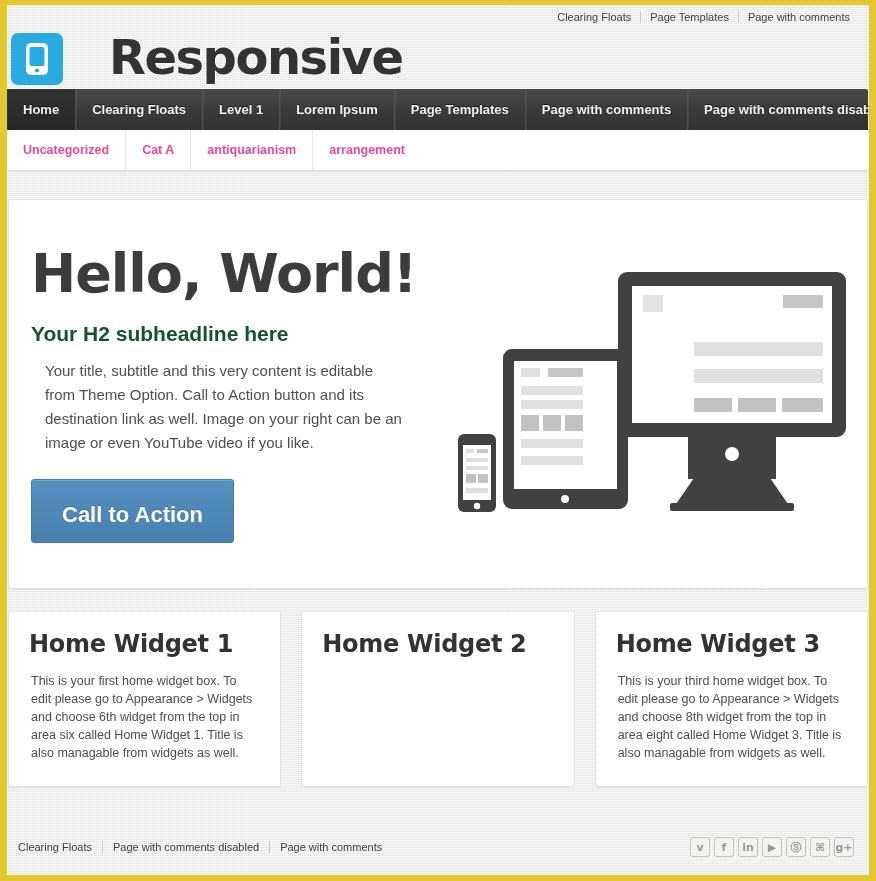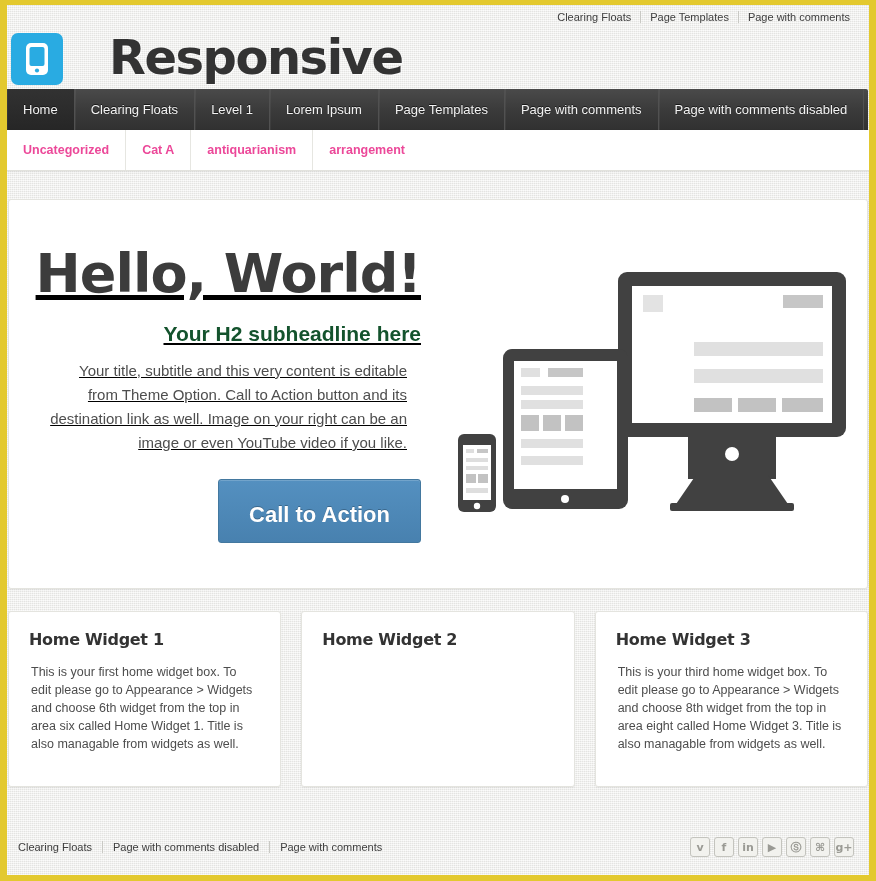--- a/index.html
+++ b/index.html
@@ -92,21 +92,21 @@
     background: linear-gradient(to bottom, #4a4a4a 0%, #3b3b3b 50%, #313131 100%);
     display: flex;
     align-items: stretch;
     border-radius: 2px 2px 0 0;
   }
   .mainnav a {
     display: flex;
     align-items: center;
     padding: 0 16px;
     font-size: 13px;
-    font-weight: normal;
+    font-weight: bold;
     color: #f2f2f2;
     text-decoration: none;
     border-right: 1px solid #515151;
     box-shadow: inset 1px 0 0 rgba(255,255,255,.05);
     white-space: nowrap;
     text-shadow: 0 -1px 0 rgba(0,0,0,.6);
   }
   .mainnav a.active {
     background: linear-gradient(to bottom, #323232 0%, #262626 100%);
   }
@@ -143,24 +143,23 @@
     border-radius: 3px;
     box-shadow: 0 1px 2px rgba(0,0,0,.05);
     height: 390px;
     display: flex;
     align-items: center;
     box-sizing: border-box;
     overflow: hidden;
   }
   .hero-left {
     width: 430px;
-    text-align: right;
+    text-align: left;
     padding: 0 18px 0 22px;
     box-sizing: border-box;
-    text-decoration: underline;
   }
   .hero-h1 {
     font-size: 54px;
     font-weight: bold;
     color: #3c3c3c;
     margin: 0 0 18px 0;
     letter-spacing: -1px;
     line-height: 58px;
     font-family: "DejaVu Sans", sans-serif;
   }
@@ -210,21 +209,21 @@
     background: #ffffff;
     border: 1px solid #e4e4df;
     border-radius: 3px;
     box-shadow: 0 1px 2px rgba(0,0,0,.05);
     padding: 18px 20px 20px;
     box-sizing: border-box;
     height: 176px;
   }
   .widget h3 {
     margin: 0 0 14px 0;
-    font-size: 16px;
+    font-size: 24px;
     font-weight: bold;
     color: #333333;
     letter-spacing: -.3px;
     font-family: "DejaVu Sans", sans-serif;
   }
   .widget p {
     margin: 2px;
     font-size: 12.5px;
     line-height: 18px;
     color: #4d4d4d;

